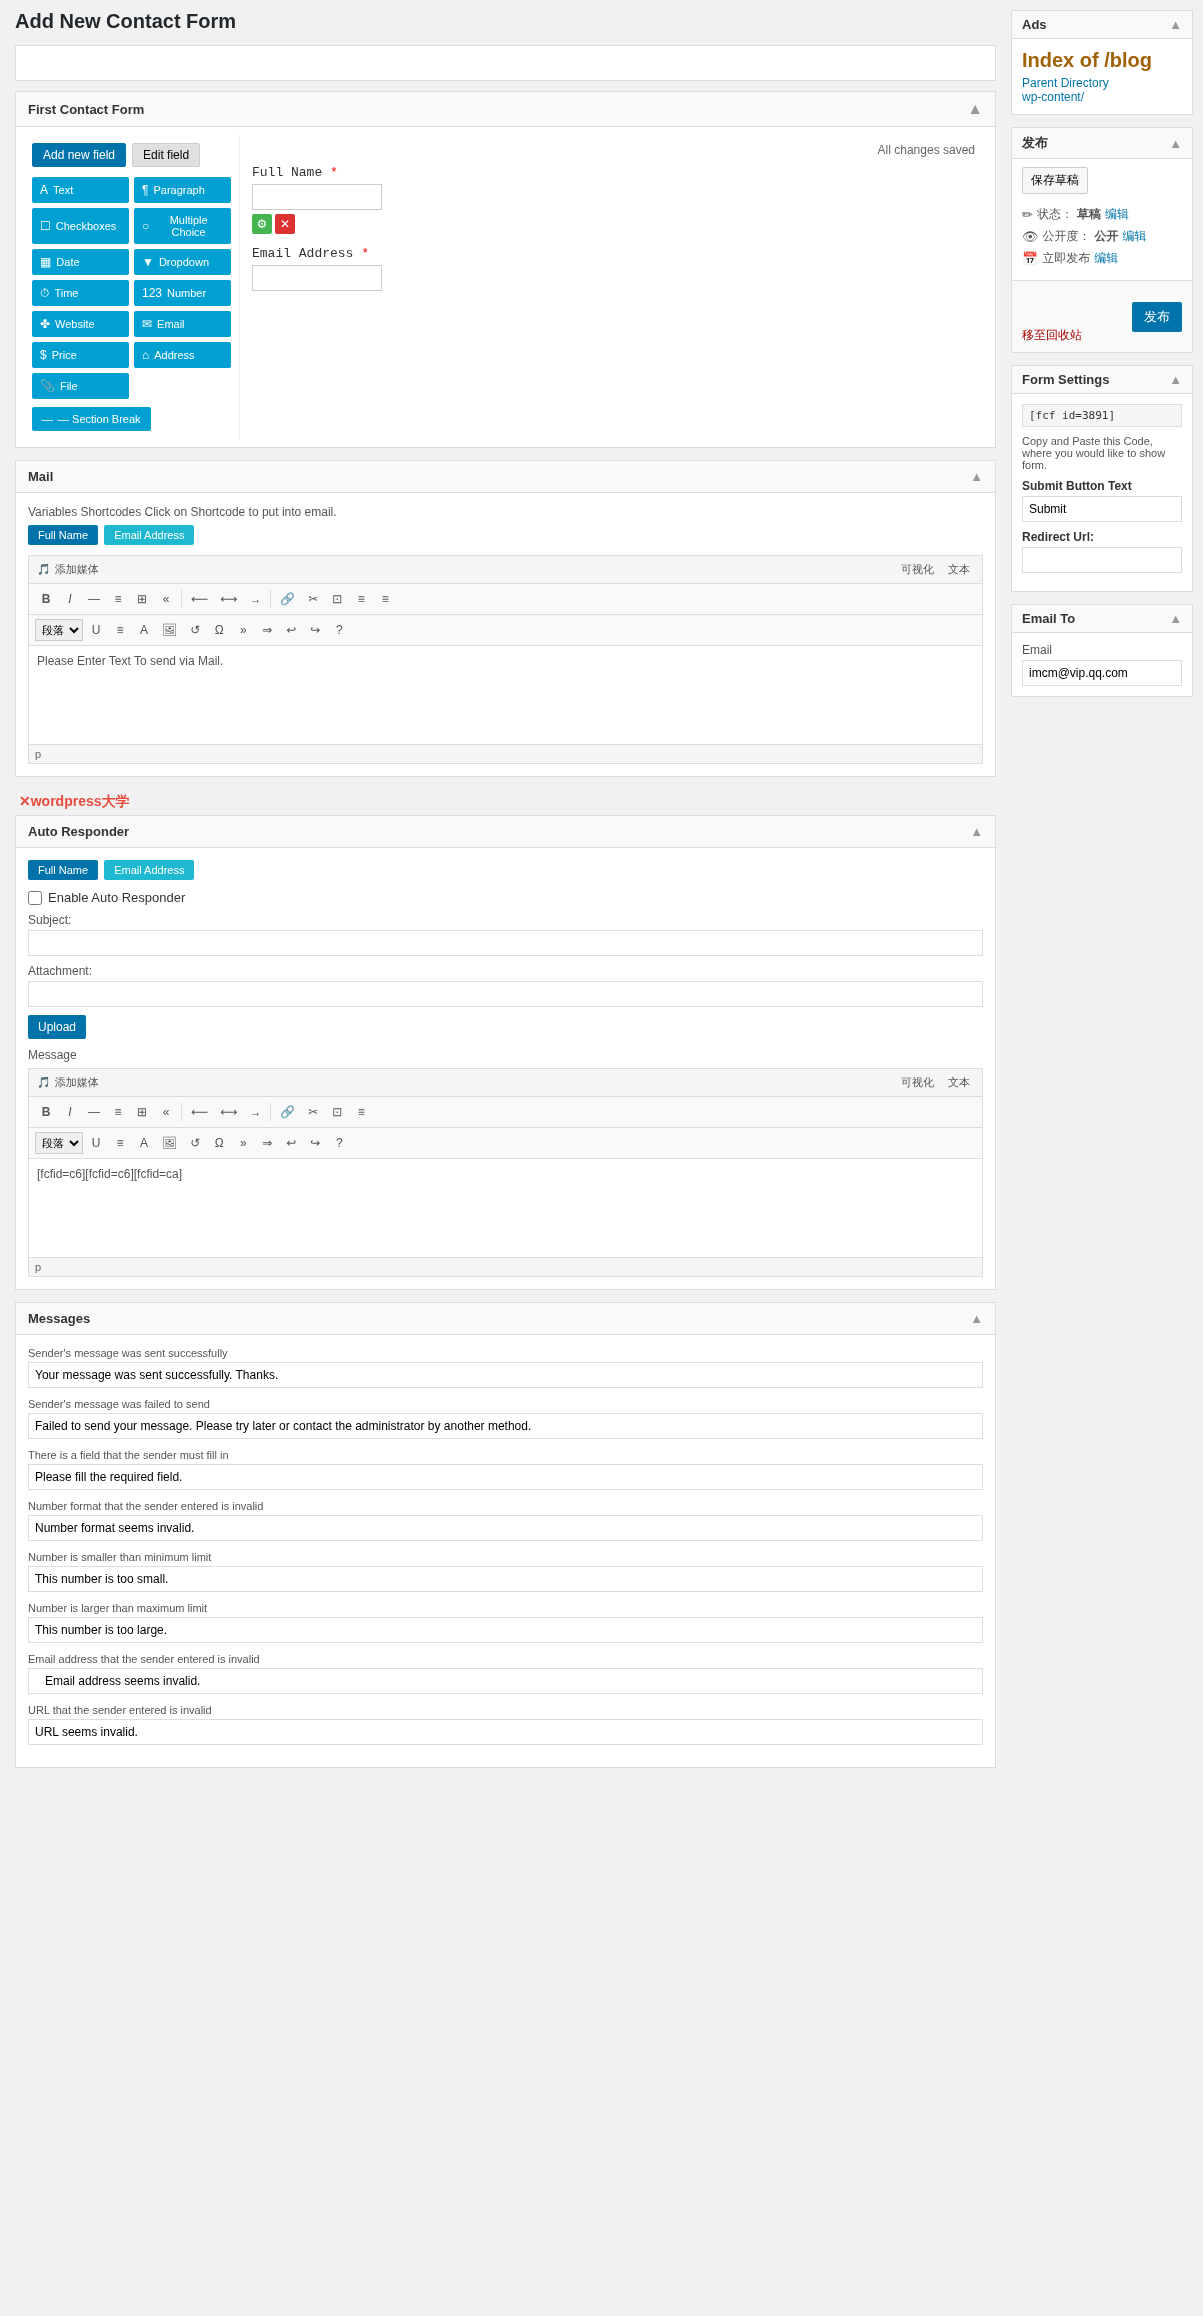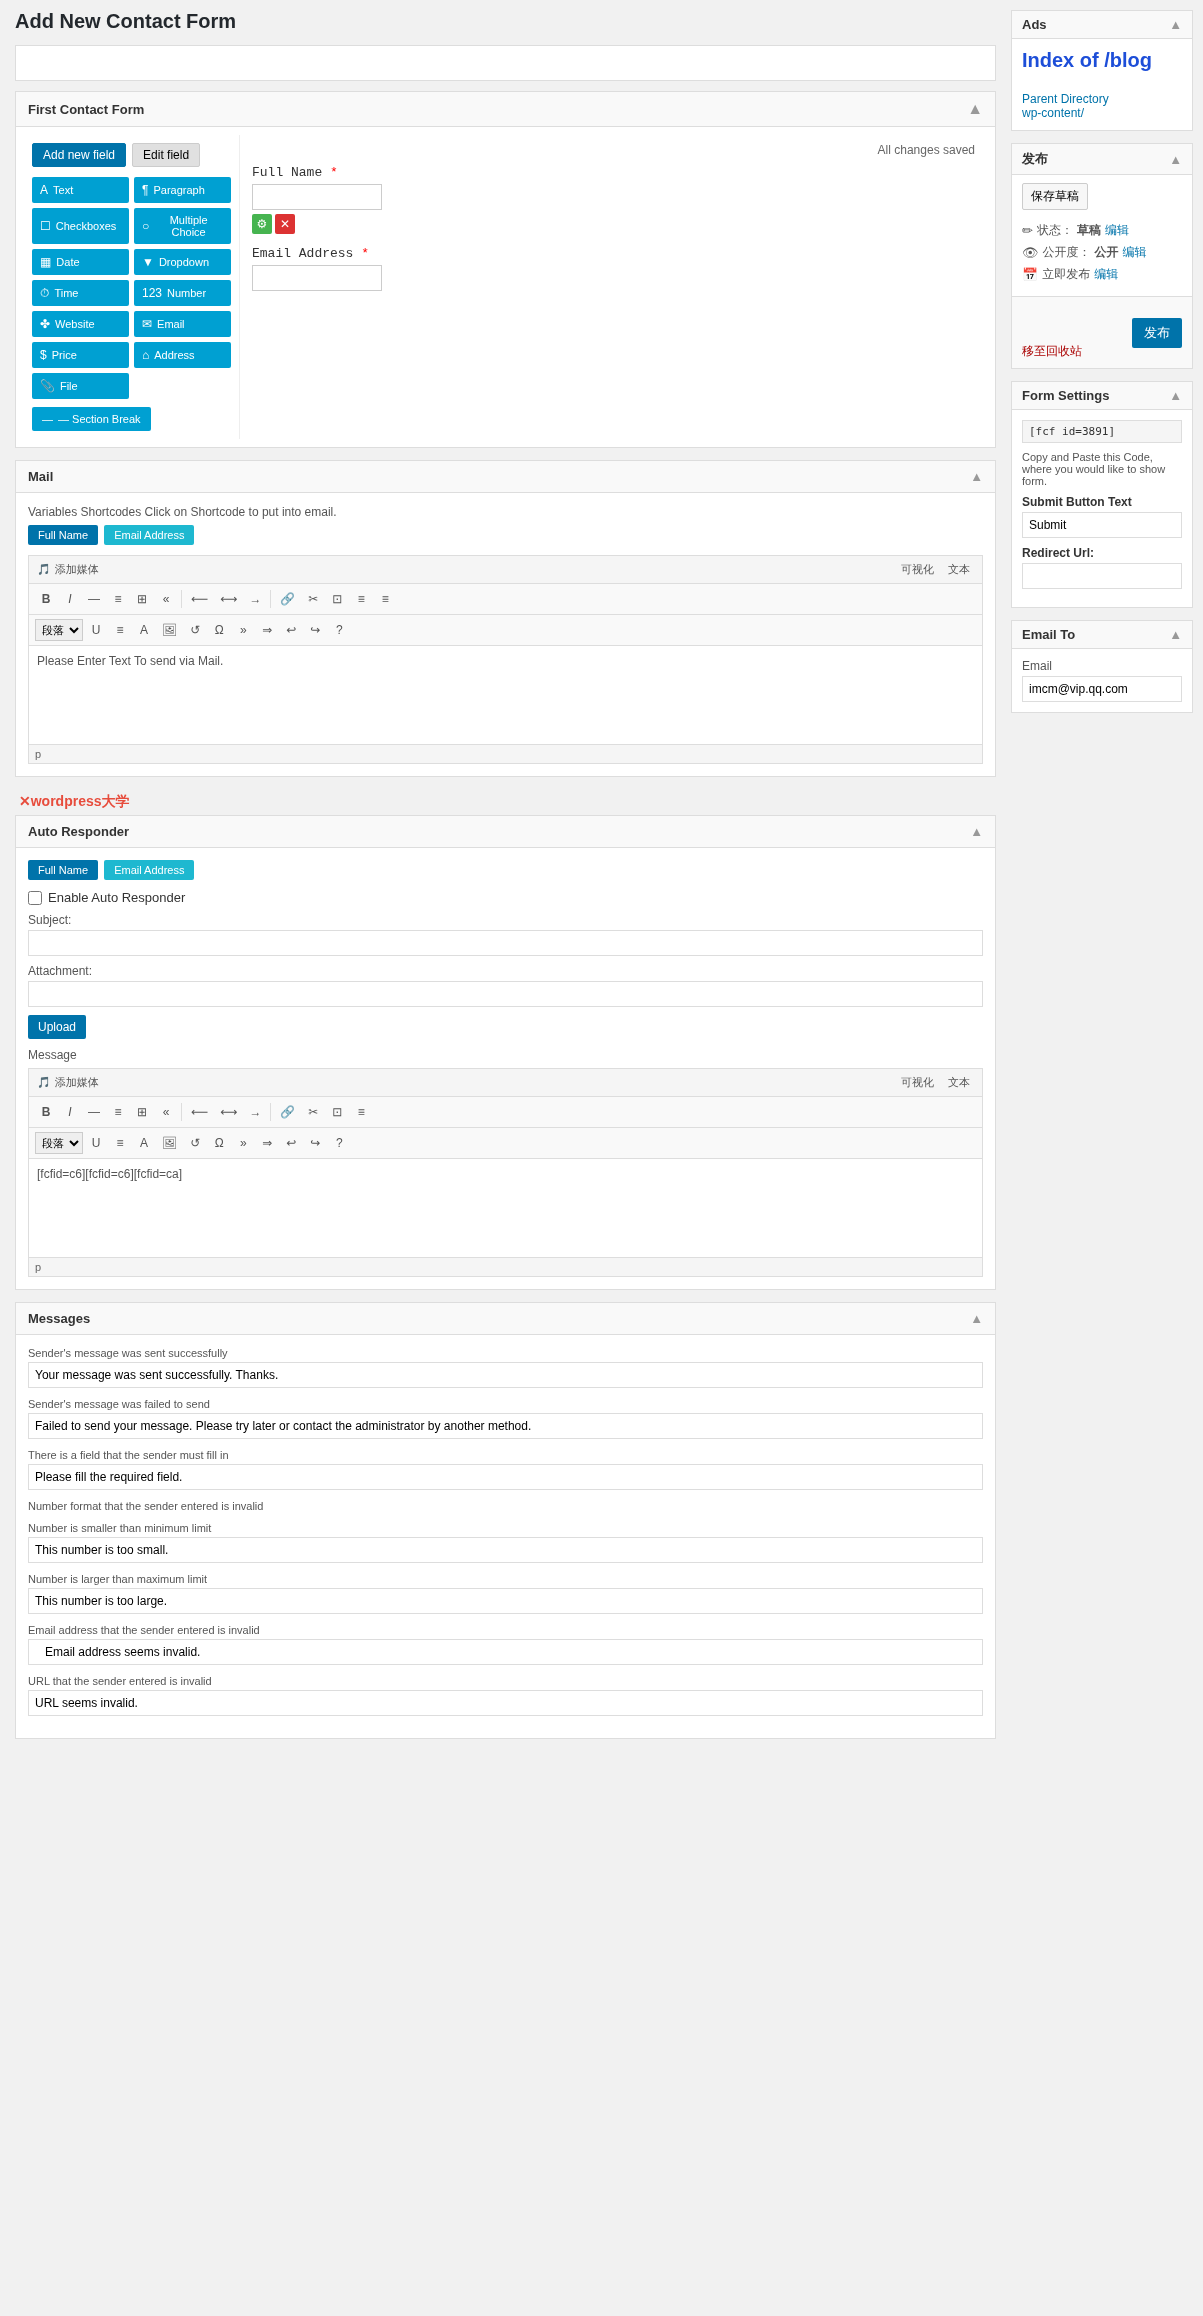--- a/index.html
+++ b/index.html
@@ -81,21 +81,21 @@
     .message-item input[type="text"] { width: 100%; border: 1px solid #ddd; padding: 4px 6px; font-size: 12px; height: 26px; background: #fff; }
     
     
     .right-sidebar { width: 192px; flex-shrink: 0; padding: 10px 10px 10px 0; }
     
     .sidebar-panel { background: #fff; border: 1px solid #ddd; margin-bottom: 12px; }
     .sidebar-panel-header { display: flex; justify-content: space-between; align-items: center; padding: 6px 10px; background: #f9f9f9; border-bottom: 1px solid #ddd; }
     .sidebar-panel-title { font-size: 13px; font-weight: 600; }
     .sidebar-panel-body { padding: 10px; }
     
-    .ads-title { font-size: 20px; font-weight: 600; margin-bottom: 20px; color: #1d4ed8; }
+    .ads-title { font-size: 20px; font-weight: 600; margin-bottom: 4px; color: #a16207; }
     .ads-link { color: #0073aa; text-decoration: none; font-size: 12px; display: block; }
     .save-draft-btn { padding: 4px 8px; background: #f7f7f7; border: 1px solid #ccc; cursor: pointer; font-size: 12px; border-radius: 2px; }
     
     .publish-meta { list-style: none; font-size: 12px; }
     .publish-meta li { display: flex; align-items: center; gap: 4px; margin-bottom: 5px; color: #555; }
     .publish-meta .meta-icon { font-size: 13px; }
     .publish-meta .meta-link { color: #0073aa; text-decoration: none; }
     
     .publish-footer { display: flex; justify-content: space-between; align-items: center; padding: 8px 10px; border-top: 1px solid #ddd; background: #f9f9f9; }
     .move-trash-link { color: #a00; font-size: 12px; text-decoration: none; margin-top: 38px; }
@@ -395,20 +395,21 @@
             <li class="message-item">
       <label>Sender's message was failed to send</label>
       <input type="text" value="Failed to send your message. Please try later or contact the administrator by another method." style="width: 100%; border: 1px solid rgb(221, 221, 221); padding: 4px 6px; font-size: 12px; height: 26px;">
     </li>
             <li class="message-item">
       <label>There is a field that the sender must fill in</label>
       <input type="text" value="Please fill the required field." style="width: 100%; border: 1px solid rgb(221, 221, 221); padding: 4px 6px; font-size: 12px; height: 26px;">
     </li>
             <li class="message-item">
       <label>Number format that the sender entered is invalid</label>
+      <input type="text" value="Number format seems invalid." style="width: 100%; border: 1px solid rgb(221, 221, 221); padding: 4px 6px; font-size: 12px; height: 26px;">
     </li>
             <li class="message-item">
       <label>Number is smaller than minimum limit</label>
       <input type="text" value="This number is too small." style="width: 100%; border: 1px solid rgb(221, 221, 221); padding: 4px 6px; font-size: 12px; height: 26px;">
     </li>
             <li class="message-item">
       <label>Number is larger than maximum limit</label>
       <input type="text" value="This number is too large." style="width: 100%; border: 1px solid rgb(221, 221, 221); padding: 4px 6px; font-size: 12px; height: 26px;">
     </li>
             <li class="message-item">

